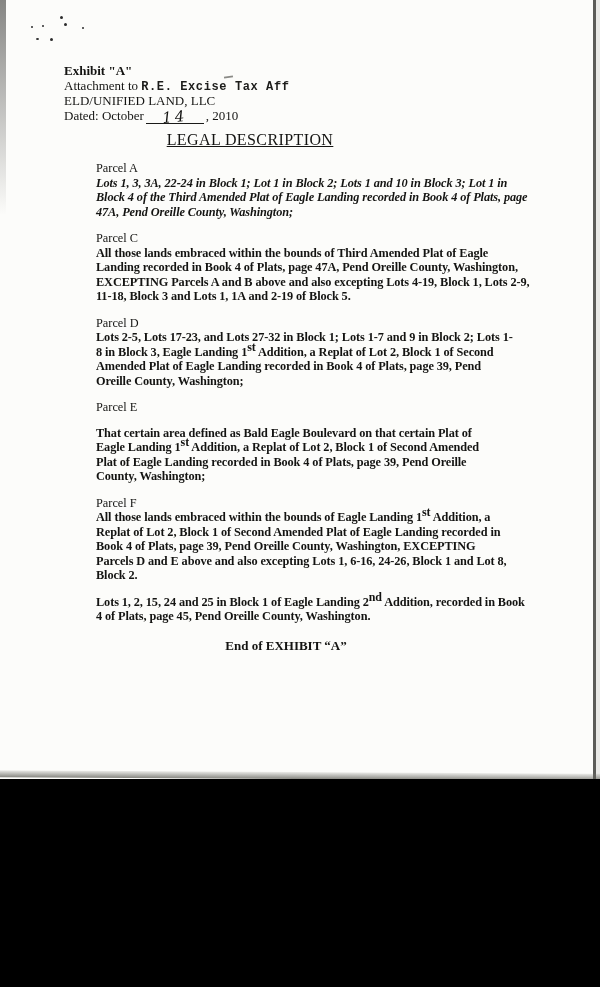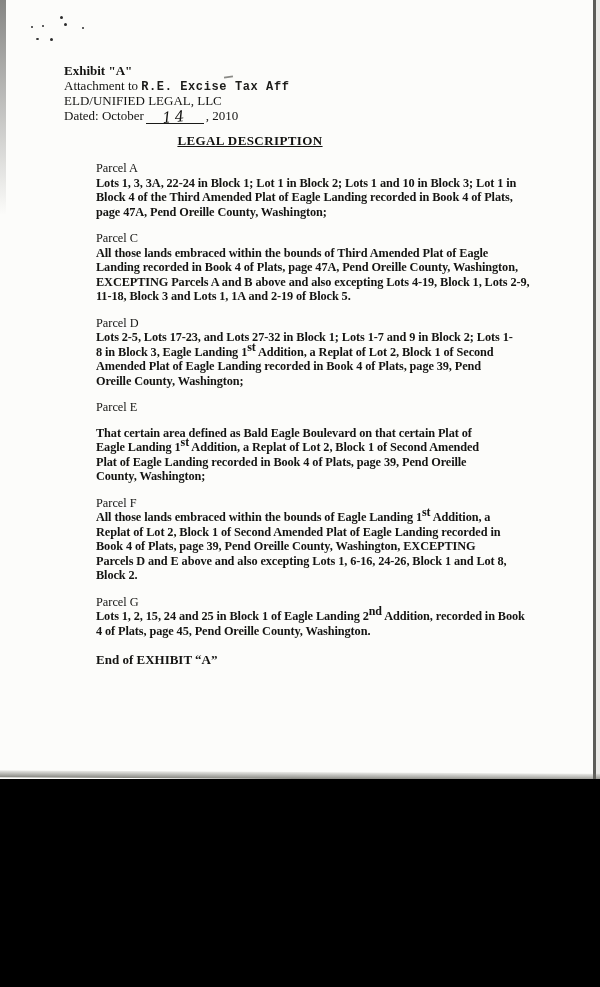--- a/index.html
+++ b/index.html
@@ -57,55 +57,55 @@
     display:inline-block; width:58px; text-align:center;
     border-bottom:1.5px solid #1a1a18; margin:0 2px;
   }
   .hand {
     display:inline-block; font-style:italic; font-size:15px;
     transform:rotate(-5deg) translateY(2px);
     font-family:"DejaVu Serif", serif; letter-spacing:3px;
   }
   .doc-title-wrap { width:372px; text-align:center; margin-top:7px; }
   .doc-title {
-    display:inline-block; font-weight:bold; font-size:13px;
+    display:inline-block; font-weight:normal; font-size:16px;
     text-decoration:underline; letter-spacing:.4px;
   }
   .parcels { margin-left:32px; margin-top:12px; }
   .parcel { margin-bottom:12px; }
   .parcel-name { font-weight:normal; font-size:12.3px; line-height:14.5px; }
   .parcel-text {
     font-weight:bold; font-size:12.3px; line-height:14.5px;
     letter-spacing:-0.1px;
   }
-  .w-a { max-width:437px; } .w-b { max-width:437px; } .w-c { max-width:437px; }
+  .w-a { max-width:437px;font-style:italic; } .w-b { max-width:437px; } .w-c { max-width:437px; }
   .w-d { max-width:420px; } .w-e { max-width:388px;margin-top:11px; } .w-f { max-width:412px; }
   .w-g { max-width:437px; }
-  .footer-wrap { width:380px; text-align:left; margin-left:32px; margin-top:10px; }
+  .footer-wrap { width:380px; text-align:center; margin-left:32px; margin-top:10px; }
   .footer-text { font-weight:bold; font-size:13px; }
   sup { font-size:12px; vertical-align:super; line-height:0; }
 </style>
 </head>
 <body>
 
 <div class="paper">
 
   <div class="speck" style="left:60px;top:16px;width:3px;height:3px;"></div>
   <div class="speck" style="left:64px;top:23px;width:3px;height:3px;"></div>
   <div class="speck" style="left:82px;top:27px;width:2px;height:2px;"></div>
   <div class="speck" style="left:31px;top:26px;width:2px;height:2px;"></div>
   <div class="speck" style="left:42px;top:25px;width:2px;height:2px;"></div>
   <div class="speck" style="left:36px;top:38px;width:3px;height:2px;"></div>
   <div class="speck" style="left:50px;top:38px;width:3px;height:3px;"></div>
   <div class="mark-dash"></div>
 
   <div class="content">
     <div class="hline">Exhibit "A"</div>
     <div class="hline2"><span>Attachment to </span><span class="typed">R.E. Excise Tax Aff</span></div>
-    <div class="hline2">ELD/UNIFIED LEGAL, LLC</div>
+    <div class="hline2">ELD/UNIFIED LAND, LLC</div>
     <div class="date-line"><span>Dated:  October</span><span class="date-blank"><span class="hand">14</span></span><span>, 2010</span></div>
 
     <div class="doc-title-wrap">
       <span class="doc-title">LEGAL DESCRIPTION</span>
     </div>
 
     <div class="parcels">
       <div class="parcel">
         <div class="parcel-name">Parcel A</div>
         <div class="parcel-text w-a">Lots 1, 3, 3A, 22-24 in Block 1; Lot 1 in Block 2; Lots 1 and 10 in Block 3; Lot 1 in Block 4 of the Third Amended Plat of Eagle Landing recorded in Book 4 of Plats, page 47A, Pend Oreille County, Washington;</div>
@@ -122,21 +122,20 @@
       </div>
       <div class="parcel">
         <div class="parcel-name">Parcel E</div>
         <div class="parcel-text w-e">That certain area defined as Bald Eagle Boulevard on that certain Plat of Eagle Landing 1<sup>st</sup> Addition, a Replat of Lot 2, Block 1 of Second Amended Plat of Eagle Landing recorded in Book 4 of Plats, page 39, Pend Oreille County, Washington;</div>
       </div>
       <div class="parcel">
         <div class="parcel-name">Parcel F</div>
         <div class="parcel-text w-f">All those lands embraced within the bounds of Eagle Landing 1<sup>st</sup> Addition, a Replat of Lot 2, Block 1 of Second Amended Plat of Eagle Landing recorded in Book 4 of Plats, page 39, Pend Oreille County, Washington, EXCEPTING Parcels D and E above and also excepting Lots 1, 6-16, 24-26, Block 1 and Lot 8, Block 2.</div>
       </div>
       <div class="parcel">
-        <div class="parcel-name">Parcel G</div>
         <div class="parcel-text w-g">Lots 1, 2, 15, 24 and 25 in Block 1 of Eagle Landing 2<sup>nd</sup> Addition, recorded in Book 4 of Plats, page 45, Pend Oreille County, Washington.</div>
       </div>
     </div>
 
     <div class="footer-wrap">
       <span class="footer-text">End of EXHIBIT “A”</span>
     </div>
   </div>
 
   <div class="left-smudge"></div>

